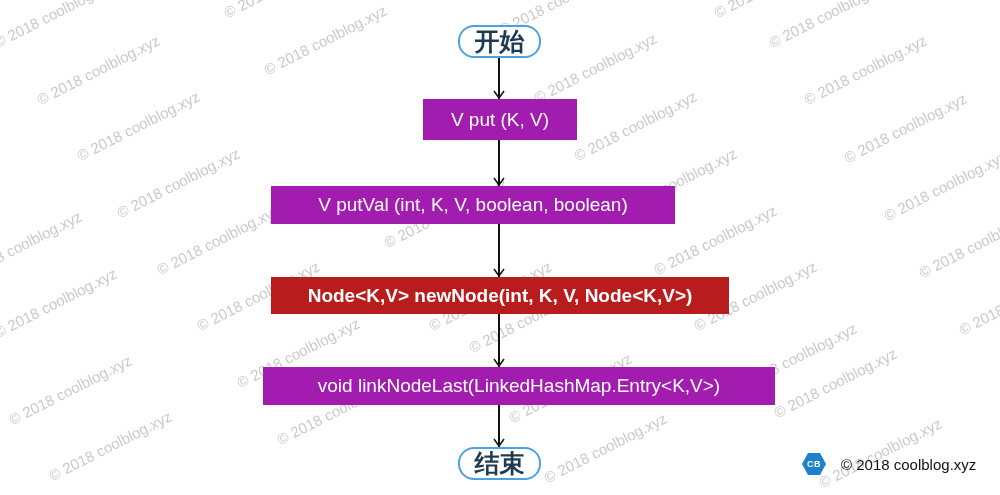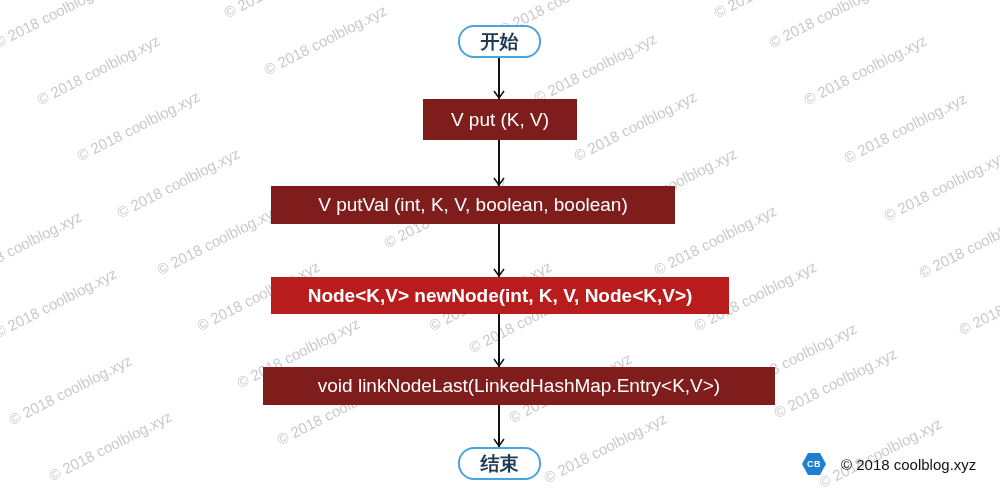--- a/index.html
+++ b/index.html
@@ -32,28 +32,28 @@
 
   .node {
     position: absolute;
     display: flex;
     align-items: center;
     justify-content: center;
     color: #ffffff;
     font-size: 19px;
     white-space: nowrap;
   }
-  .node.blue { background: #7f1d1d; text-align: center; }
+  .node.blue { background: #a21caf; text-align: center; }
   .node.red { background: #b91c1c; font-weight: bold; }
   .node.terminal {
     background: #ffffff;
     color: #1d3a52;
     border: 2px solid #4aa3dc;
     border-radius: 16px;
-    font-size: 19px;
+    font-size: 25px;
     font-weight: bold;
     font-family: "DejaVu Sans", sans-serif;
   }
 
   .brand {
     position: absolute;
     left: 802px;
     top: 453px;
     display: flex;
     align-items: center;

